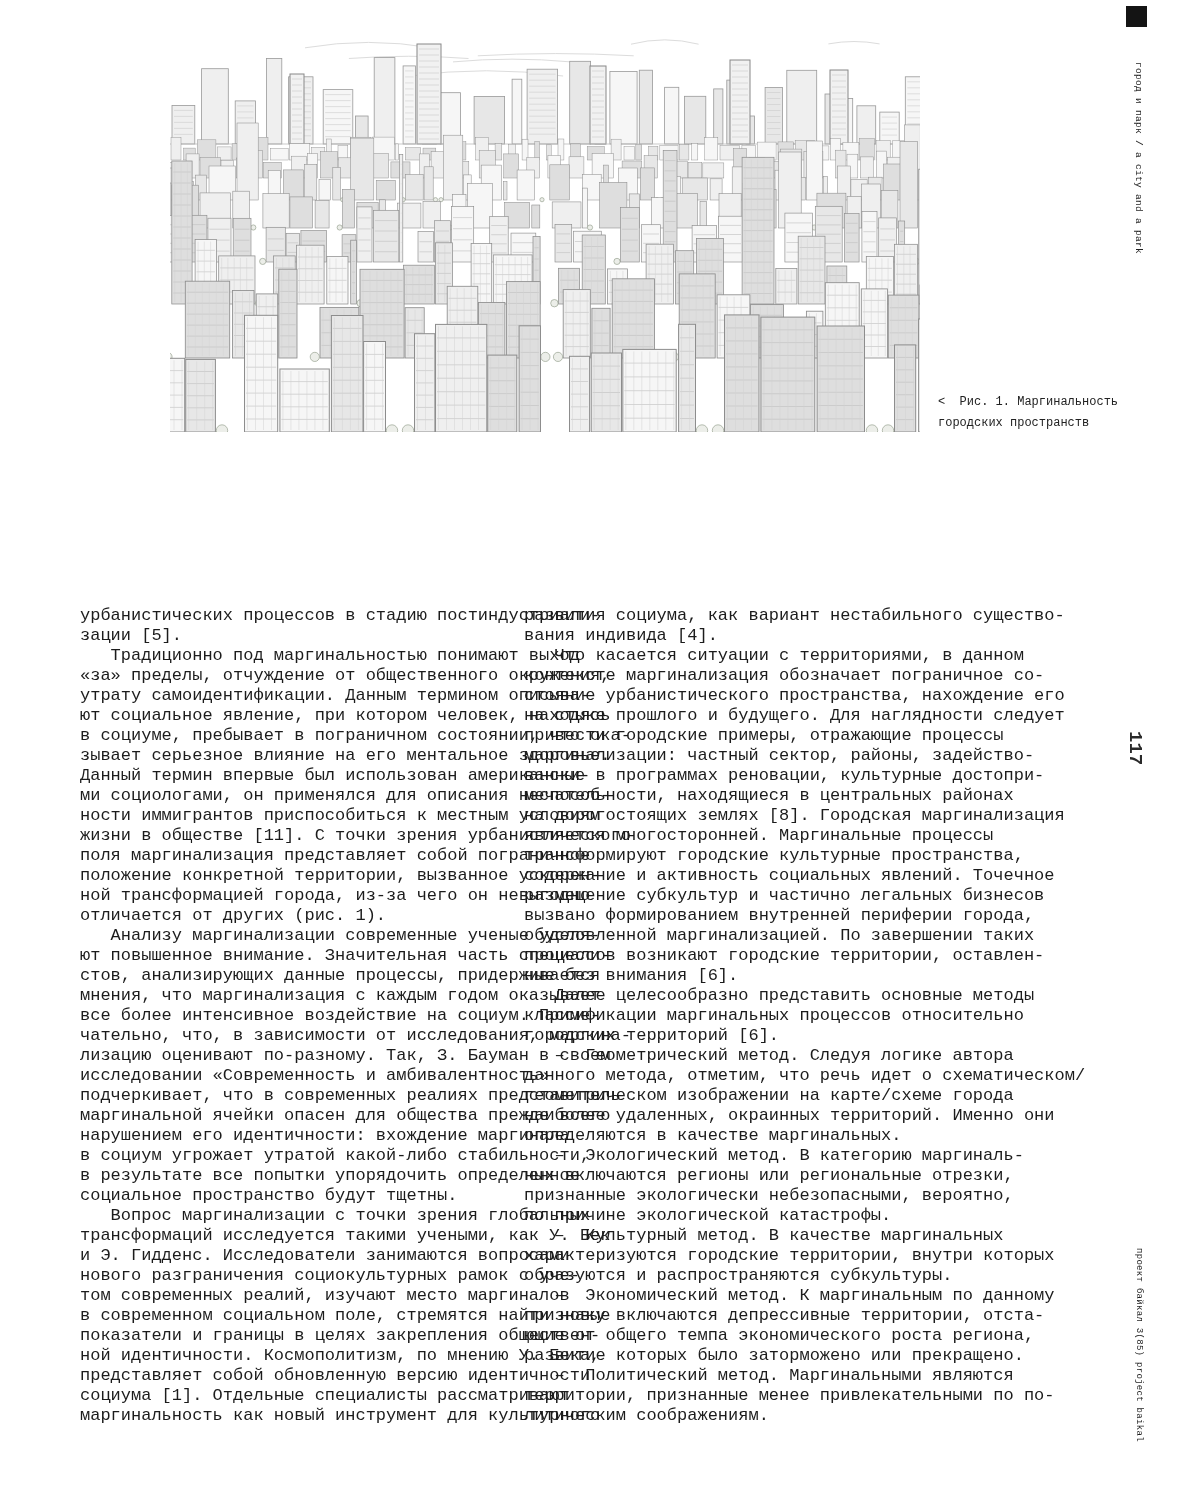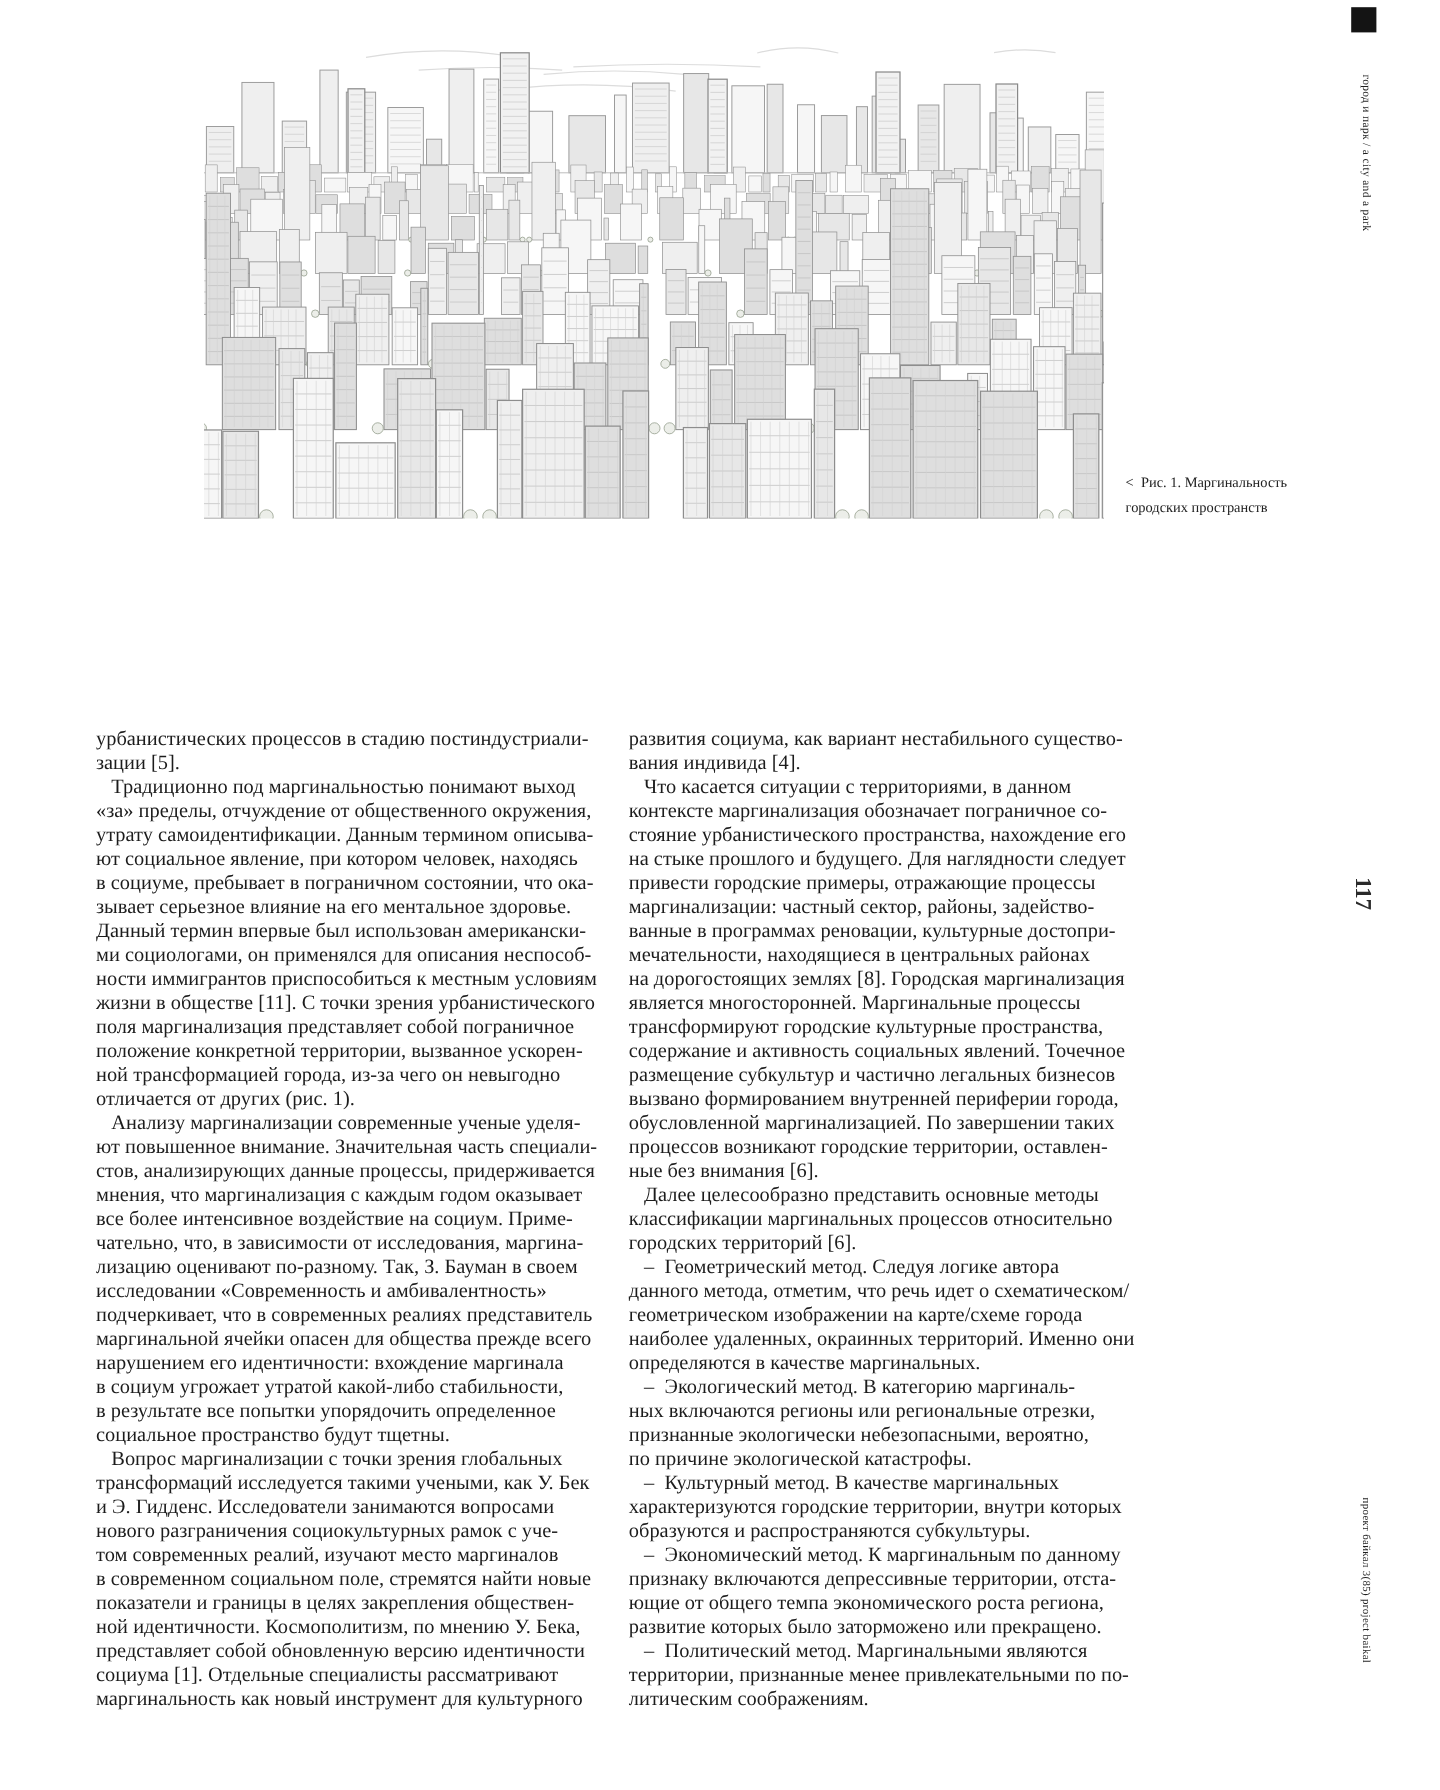--- a/index.html
+++ b/index.html
@@ -9,21 +9,21 @@
     height: 1492px;
     background: #ffffff;
     overflow: hidden;
   }
   .page {
     position: absolute;
     inset: 0;
     width: 1200px;
     height: 1492px;
     background: #ffffff;
-    font-family: Liberation Serif, serif;
+    font-family: Liberation Mono, monospace;
     color: #1c1c1c;
   }
   .figure {
     position: absolute;
     left: 170px;
     top: 28px;
     width: 750px;
     height: 404px;
     margin: 0;
   }

